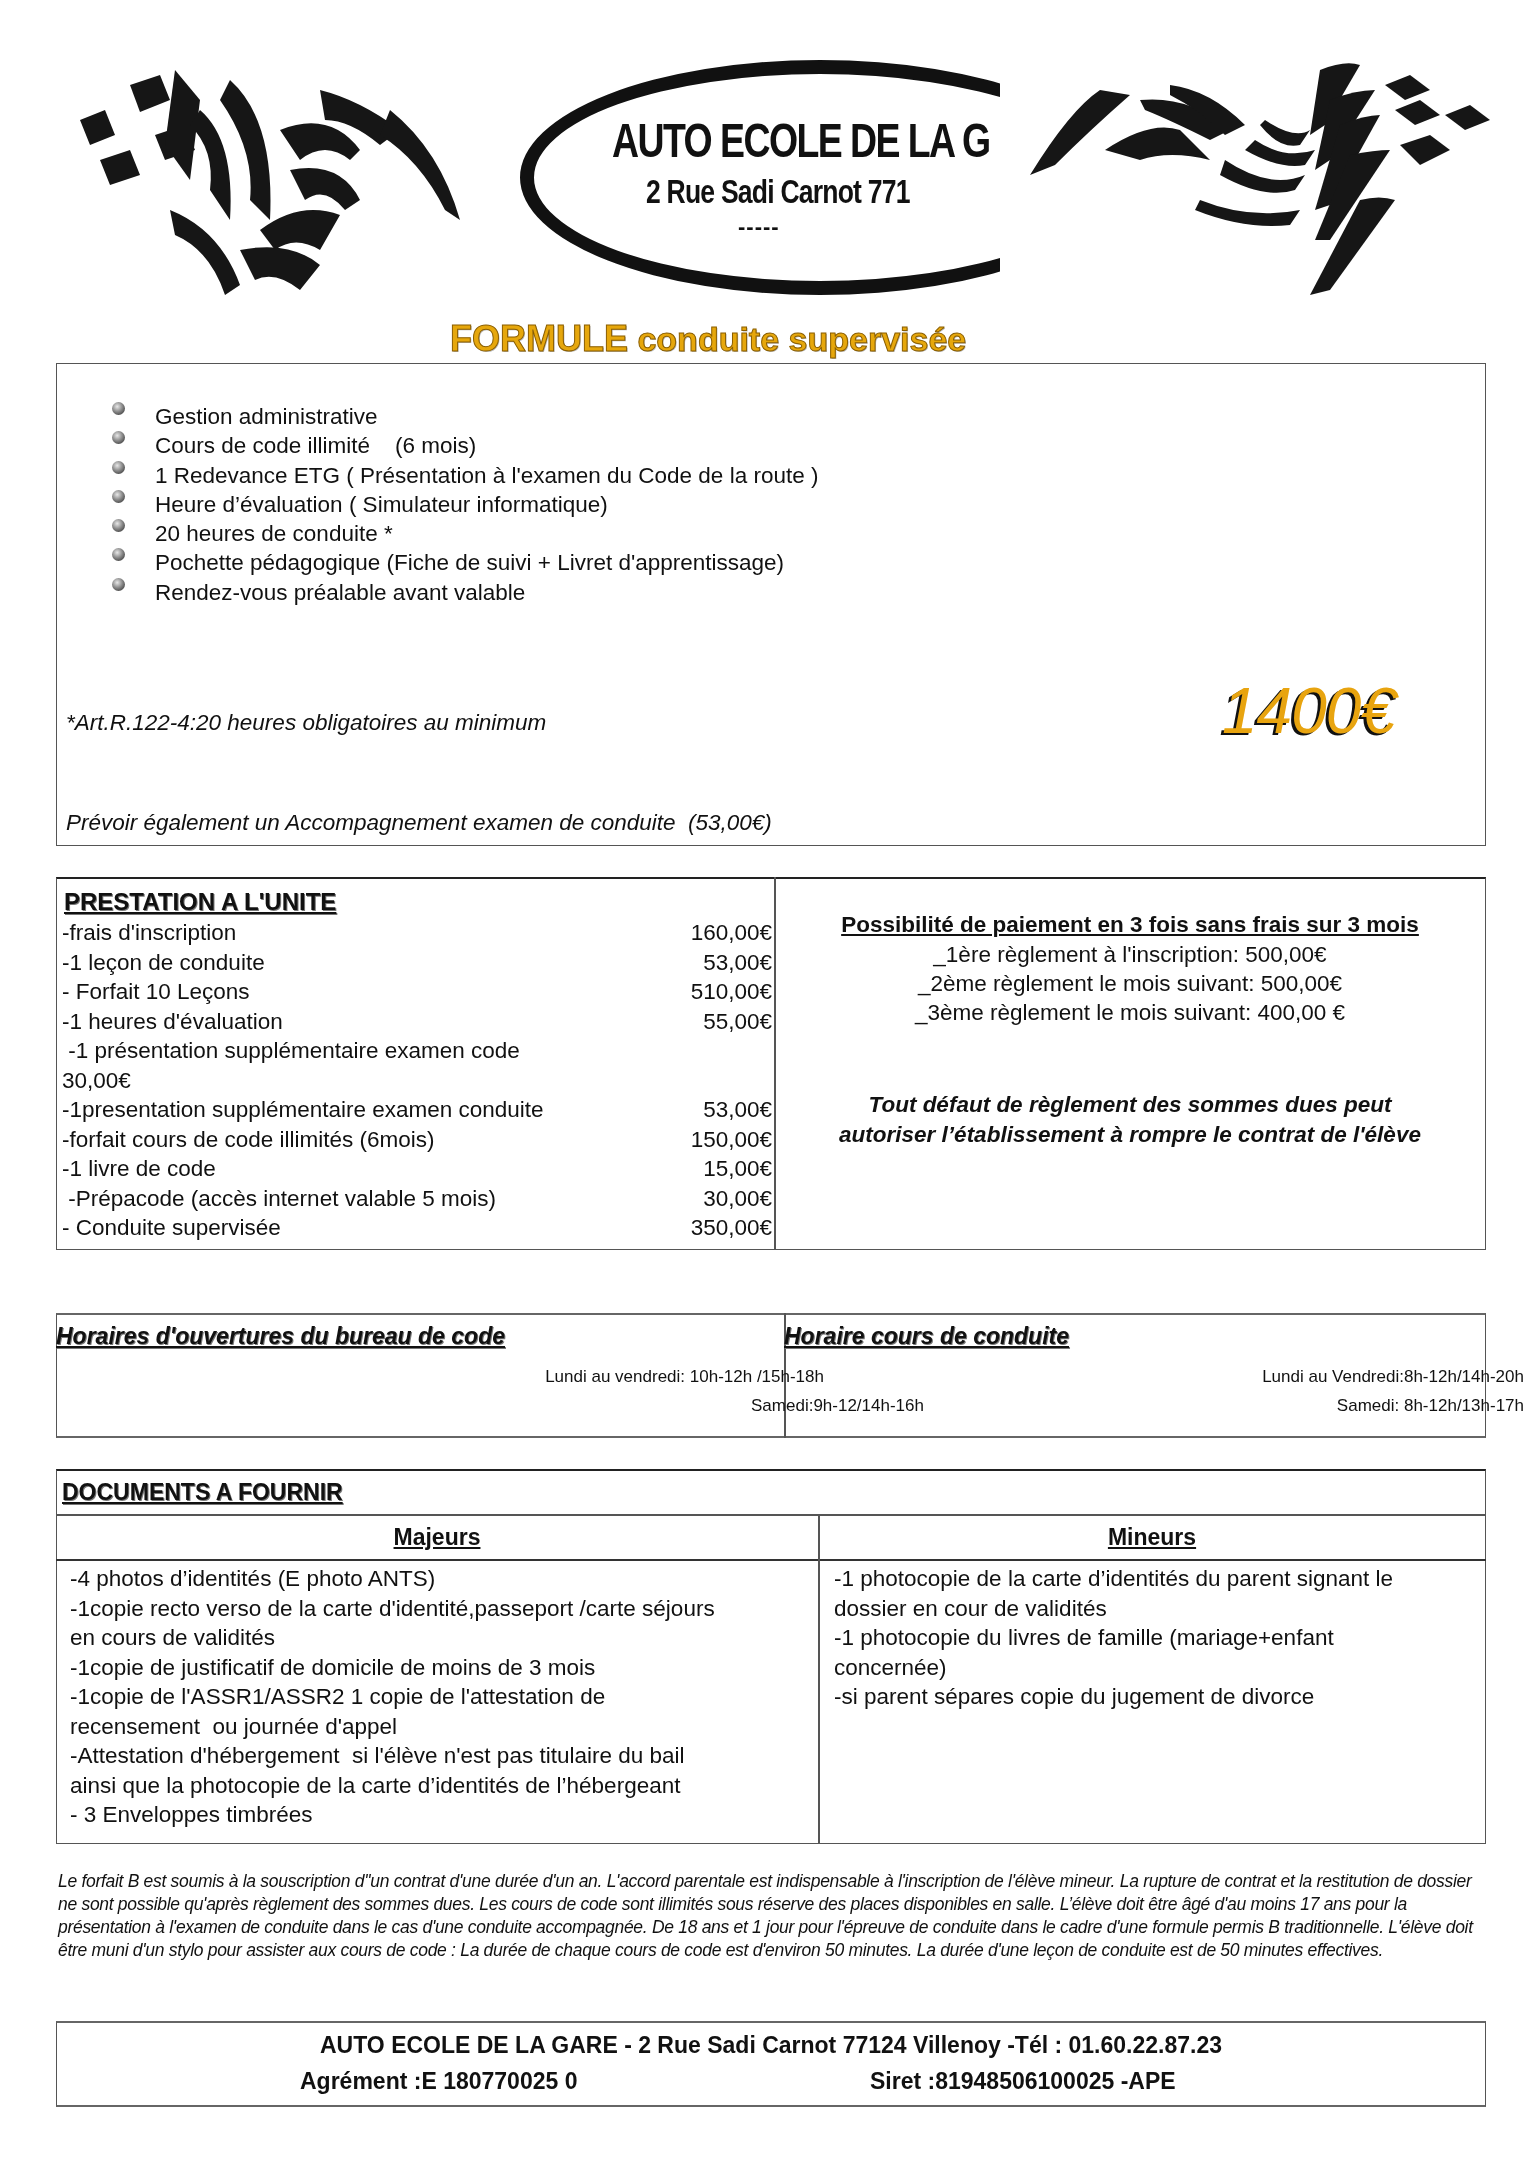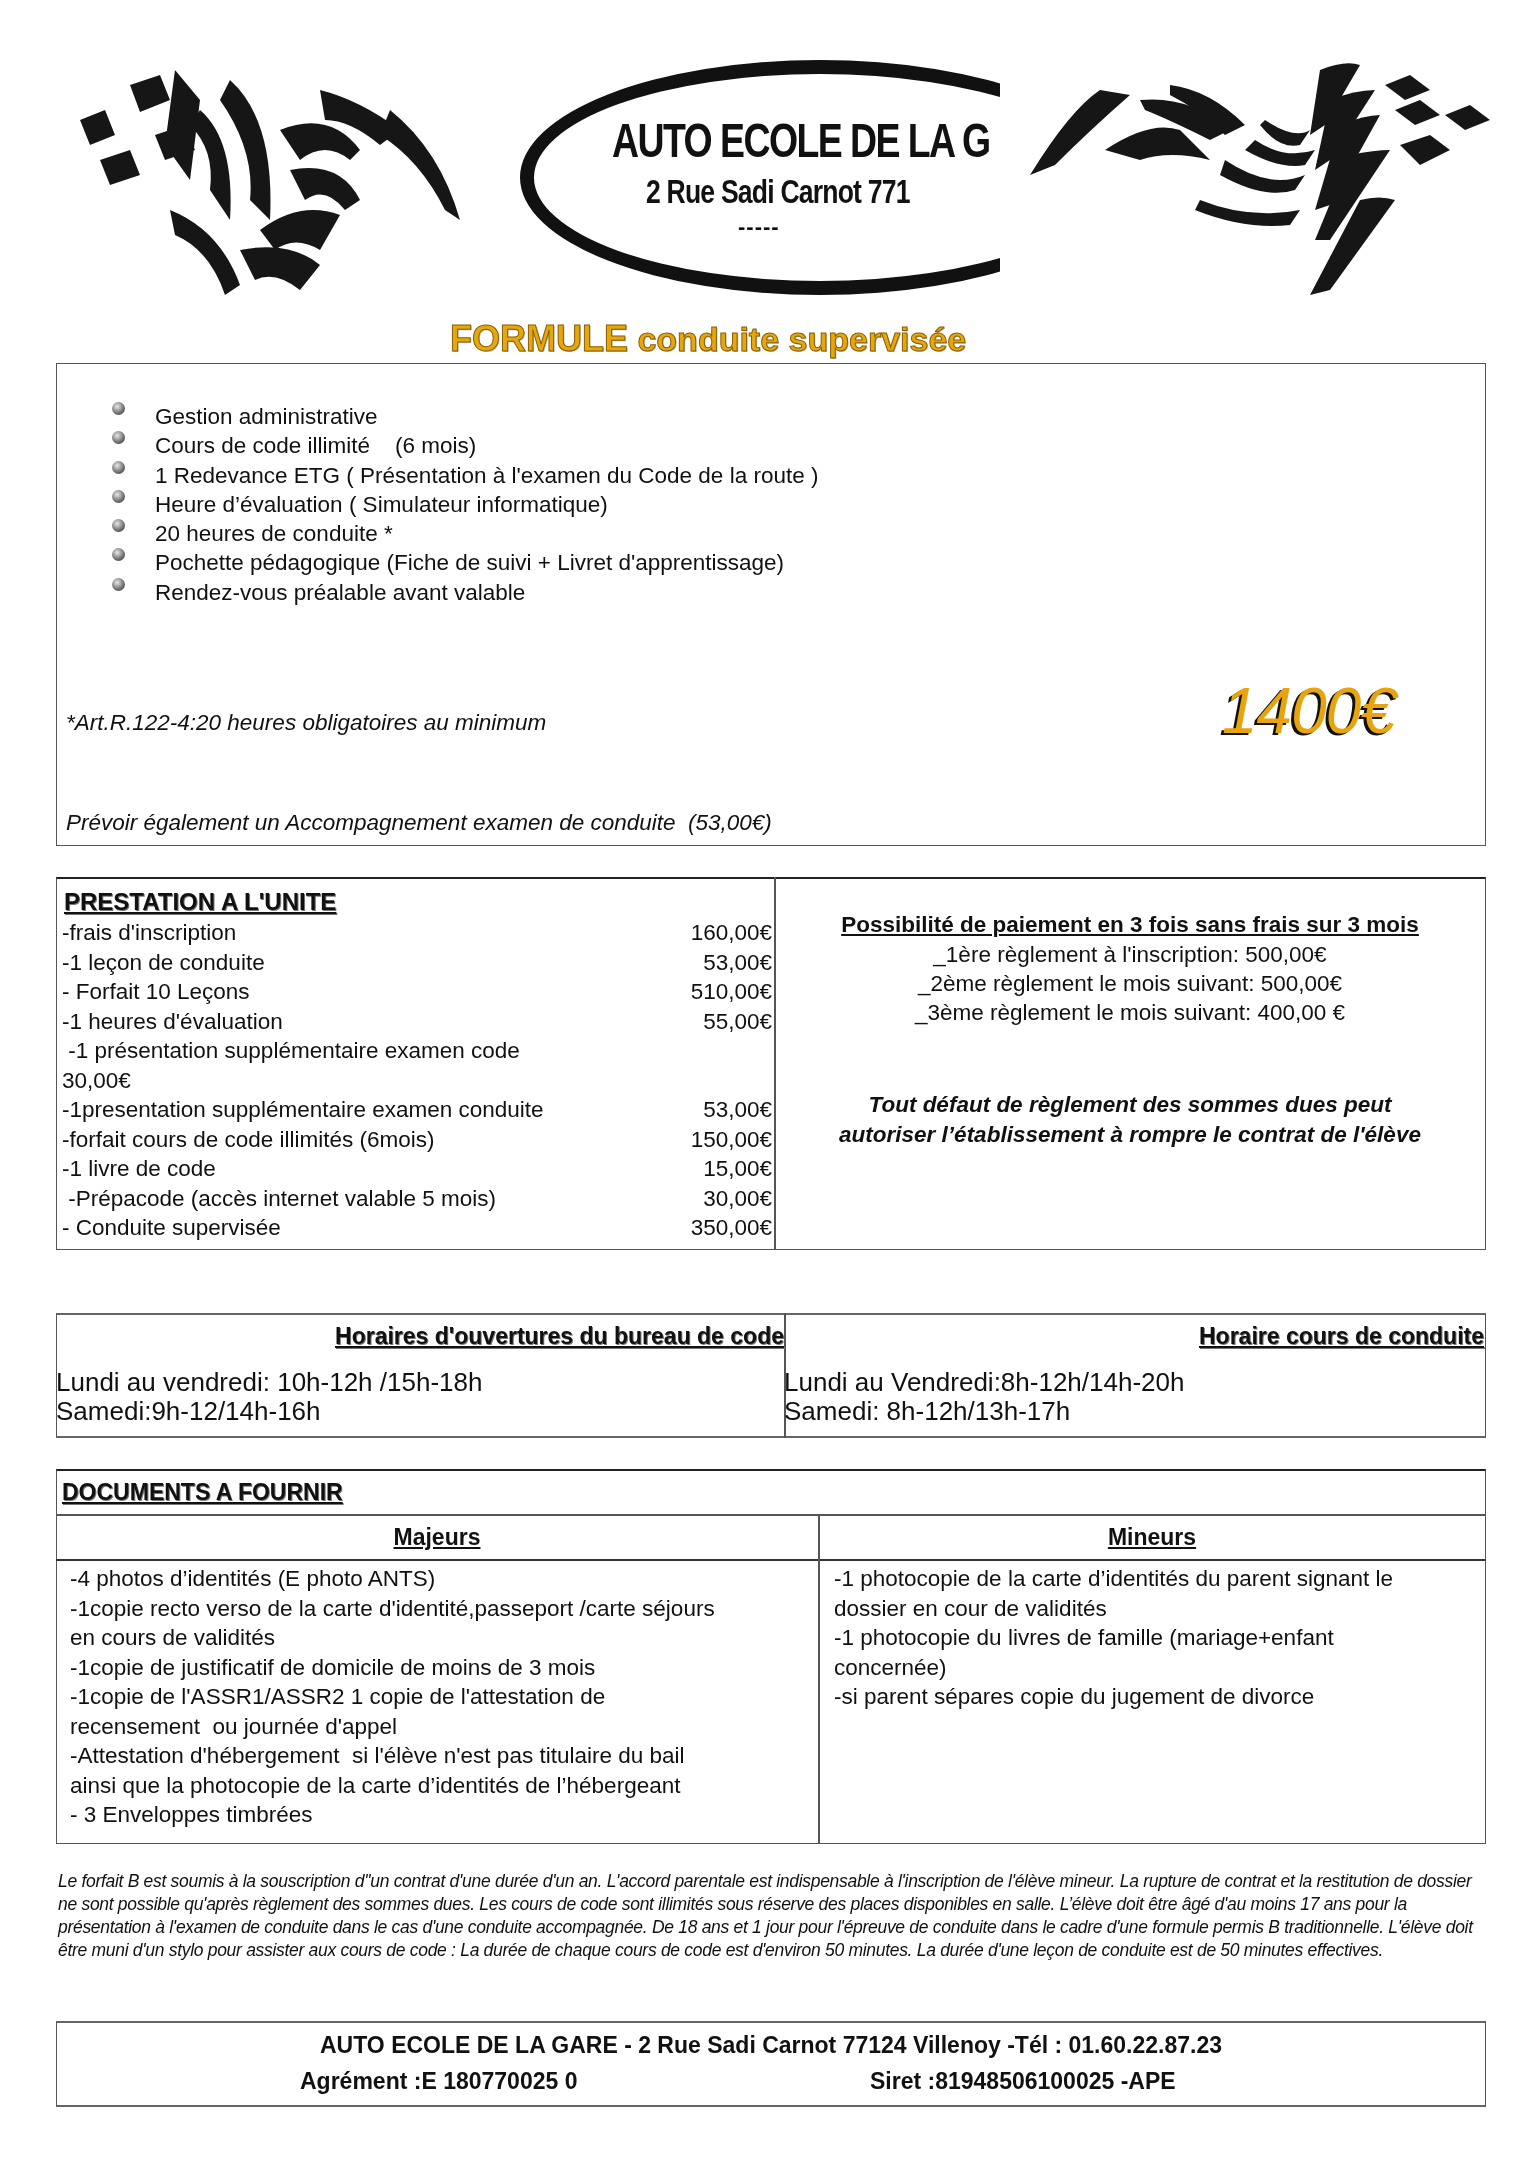--- a/index.html
+++ b/index.html
@@ -33,22 +33,22 @@
   .prest-row { position: relative; height: 29.5px; font-size: 22.5px; line-height: 29.5px; white-space: nowrap; }
   .prest-row .lbl { position: absolute; left: 0; }
   .prest-row .val { position: absolute; right: 0; }
   .pay-title { position: absolute; left: 775px; width: 710px; top: 912px; text-align: center; font-weight: bold; font-size: 22.5px; text-decoration: underline; white-space: nowrap; }
   .pay-line { position: absolute; left: 775px; width: 710px; text-align: center; font-size: 22.5px; white-space: nowrap; }
   .warn { position: absolute; left: 775px; width: 710px; top: 1090px; text-align: center; font-style: italic; font-weight: bold; font-size: 22.5px; line-height: 30px; }
 
   
   .box3 { position: absolute; left: 56px; top: 1313px; width: 1430px; height: 125px; border: 1.5px solid #555; border-top: 2px solid #666; border-bottom: 2px solid #666; box-sizing: border-box; }
   .box3-div { position: absolute; left: 784px; top: 1313px; width: 1.5px; height: 125px; background: #555; }
-  .hours-title { position: absolute; text-align: right; font-weight: bold; font-size: 23px; text-decoration: underline; text-shadow: 1px 1px 0 #777; white-space: nowrap; top: 1323px; }
-  .hours-line { position: absolute; text-align: left; font-size: 26px; white-space: nowrap; }
+  .hours-title { position: absolute; text-align: left; font-weight: bold; font-size: 23px; text-decoration: underline; text-shadow: 1px 1px 0 #777; white-space: nowrap; top: 1323px; font-style: italic; }
+  .hours-line { position: absolute; text-align: right; font-size: 17px; white-space: nowrap; padding-left: 40px; }
 
   
   .box4 { position: absolute; left: 56px; top: 1469px; width: 1430px; height: 375px; border: 1.5px solid #555; border-top: 2px solid #222; box-sizing: border-box; }
   .docs-title { position: absolute; left: 62px; top: 1479px; font-weight: bold; font-size: 23px; text-decoration: underline; text-shadow: 1px 1px 0 #777; white-space: nowrap; }
   .hline { position: absolute; height: 1.5px; background: #555; }
   .vline { position: absolute; width: 1.5px; background: #555; }
   .col-head { position: absolute; text-align: center; font-size: 23px; font-weight: bold; text-decoration: underline; top: 1524px; }
   .doc-list { position: absolute; font-size: 22.5px; line-height: 29.5px; margin-left: 8px; }
 
   .legal { position: absolute; left: 58px; top: 1870px; width: 1430px; font-style: italic; font-size: 17.5px; line-height: 23px; letter-spacing: -0.3px; }

